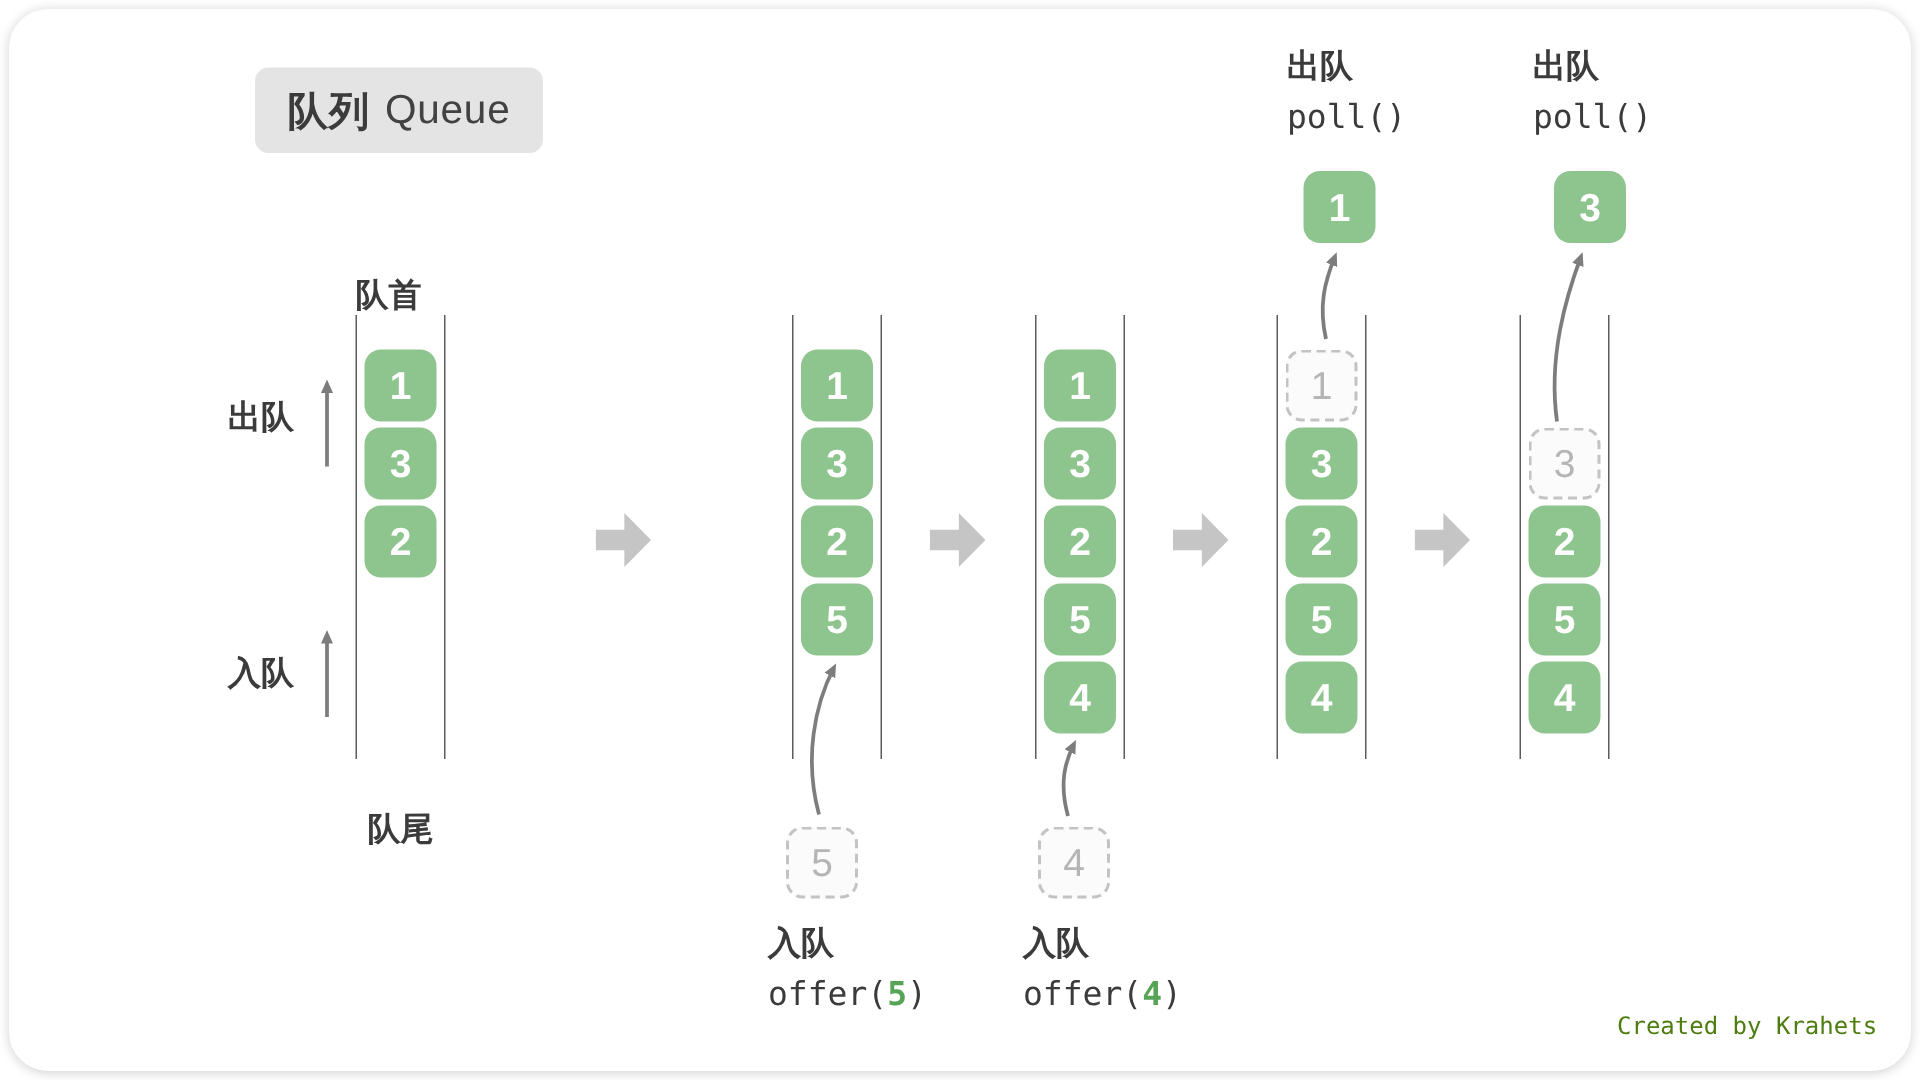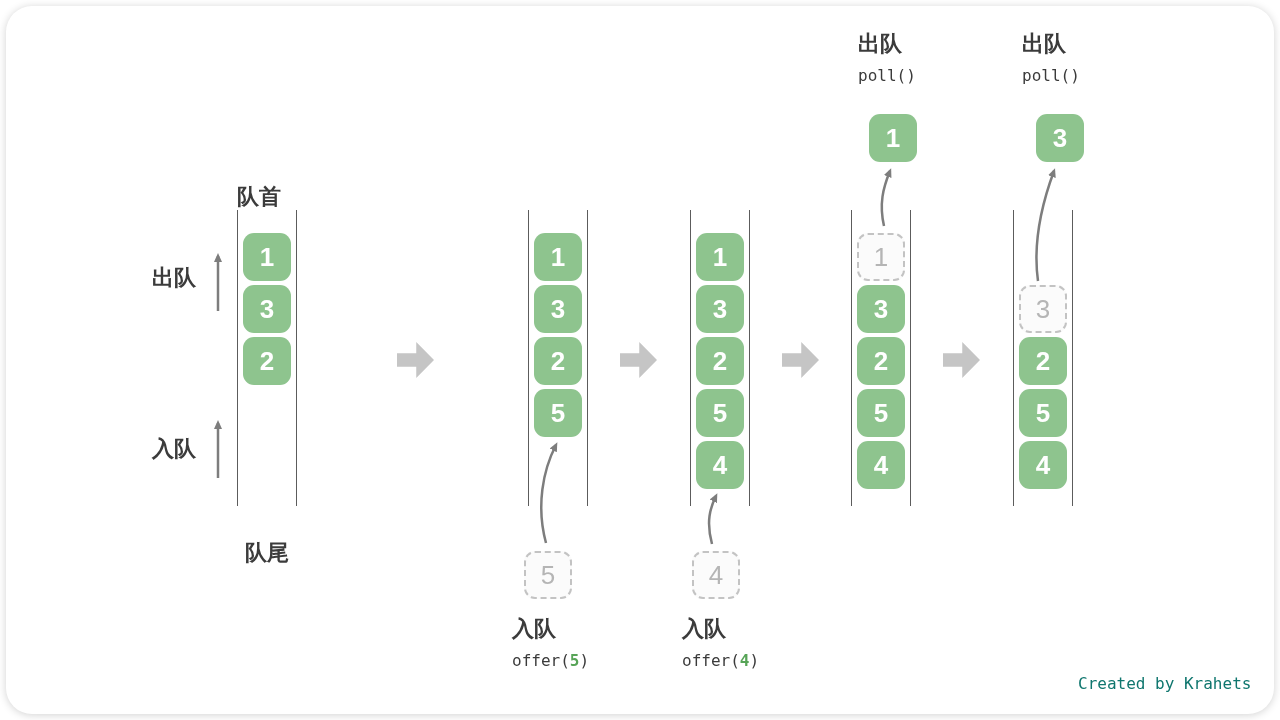--- a/index.html
+++ b/index.html
@@ -52,49 +52,53 @@
   .result{ 
     top:-96px;
   }
   .c4 .result{left:17px;}
   .c5 .result{left:22px;}
   
   .op{position:absolute; white-space:nowrap;}
   .op .zh{font-size:22px; font-weight:bold; display:block; margin-bottom:7px;}
   .op .code{
     font-family:"DejaVu Sans Mono","Liberation Mono",monospace;
-    font-size:16px; color:#3b3b3b; display:block;
+    font-size:22px; color:#3b3b3b; display:block;
   }
   .op .code .arg{color:#57a457; font-weight:bold;}
   .op.poll-1{left:858px; top:29px;}
   .op.poll-2{left:1022px; top:29px;}
   .op.offer-1{left:512px; top:614px;}
   .op.offer-2{left:682px; top:614px;}
   
   .block-arrow{
     position:absolute; top:342px; width:37px; height:36px; background:#c5c5c5;
     clip-path:polygon(0% 31%,52% 31%,52% 0%,100% 50%,52% 100%,52% 69%,0% 69%);
   }
   .block-arrow.a1{left:397px;} .block-arrow.a2{left:620px;}
   .block-arrow.a3{left:782px;} .block-arrow.a4{left:943px;}
   
   .overlay{position:absolute; left:0; top:0; width:1280px; height:720px; pointer-events:none;}
   
   .watermark{
     position:absolute; left:1078px; top:674px;
     font-family:"DejaVu Sans Mono","Liberation Mono",monospace;
-    font-size:16px; color:#0f766e; white-space:nowrap;
+    font-size:16px; color:#4d7c0f; white-space:nowrap;
   }
 </style>
 </head>
 <body>
 
 <div class="canvas">
   <div class="card"></div>
 
+  <div class="badge">
+    <span class="zh">队列</span>
+    <span class="en">Queue</span>
+  </div>
 
   <div class="lbl front">队首</div>
   <div class="lbl rear">队尾</div>
   <div class="lbl side-dequeue">出队</div>
   <div class="lbl side-enqueue">入队</div>
 
   <div class="col c1">
     <div class="cell s0">1</div>
     <div class="cell s1">3</div>
     <div class="cell s2">2</div>

